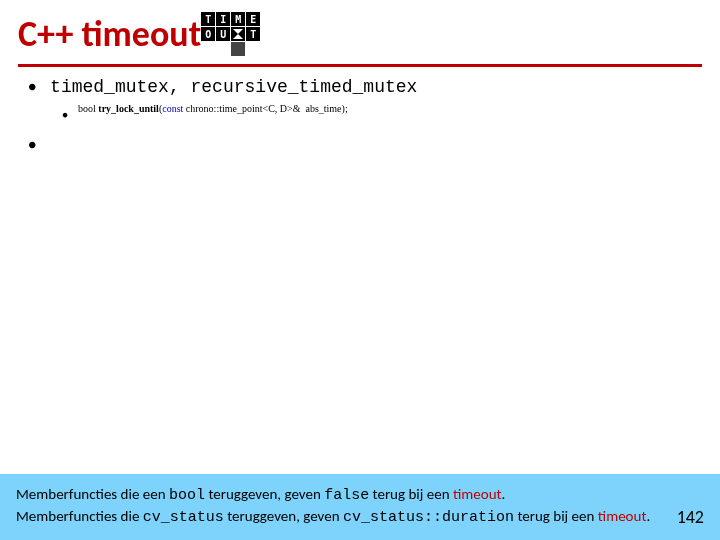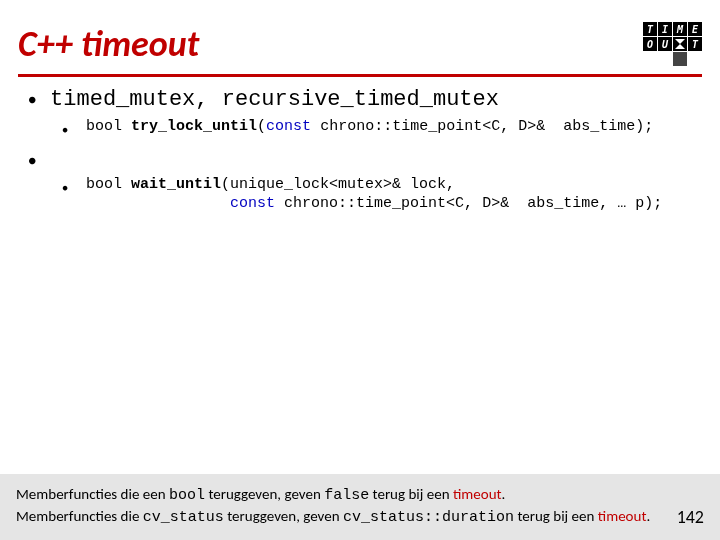--- a/index.html
+++ b/index.html
@@ -5,25 +5,23 @@
   * { margin: 0; padding: 0; box-sizing: border-box; }
   body {
     width: 720px;
     height: 540px;
     background: #fff;
     font-family: Calibri, Arial, sans-serif;
     position: relative;
     overflow: hidden;
   }
   .title-bar {
-    padding: 22px 18px 4px 18px;
+    padding: 12px 18px 4px 18px;
     display: flex;
-    justify-content: space-between;
     align-items: center;
-    font-style: italic;
   }
   .title {
     font-size: 36px;
     font-weight: bold;
     color: #c00000;
     font-family: Calibri, Arial, sans-serif;
   }
   .logo {
     display: grid;
     grid-template-columns: repeat(4, 14px);
@@ -52,21 +50,21 @@
   }
   ul.lvl1 > li::before {
     content: "●";
     color: #000;
     font-size: 14px;
     margin-right: 10px;
     vertical-align: 1px;
   }
   .lvl1-text {
     font-family: Consolas, "Courier New", monospace;
-    font-size: 22px;
+    font-size: 18px;
     color: #000;
   }
   ul.lvl2 {
     list-style: none;
     padding-left: 34px;
     margin-top: 6px;
     margin-bottom: 14px;
   }
   ul.lvl2 > li {
     display: flex;
@@ -75,35 +73,34 @@
   }
   ul.lvl2 > li::before {
     content: "●";
     color: #000;
     font-size: 10px;
     margin-right: 10px;
     margin-top: 5px;
     flex-shrink: 0;
   }
   .sig {
-    font-family: Liberation Mono, monospace;
-    font-size: 15px;
+    font-family: Liberation Serif, serif;
+    font-size: 10px;
     color: #000;
     line-height: 1.25;
     white-space: pre;
-    margin-left: 8px;
   }
   .sig b { font-weight: bold; }
   .kw { color: #0000c0; }
   .footer {
     position: absolute;
     bottom: 0;
     left: 0;
     right: 0;
-    background: #e5e5e5;
+    background: #7dd3fc;
     padding: 10px 16px 12px 16px;
     display: flex;
     align-items: flex-end;
     justify-content: space-between;
   }
   .footer-text {
     font-size: 15px;
     line-height: 1.35;
     color: #000;
     max-width: 640px;
@@ -146,24 +143,20 @@
     <li>
       <span class="lvl1-text">timed_mutex, recursive_timed_mutex</span>
       <ul class="lvl2">
         <li>
             <span class="sig">bool <b>try_lock_until</b>(<span class="kw">const</span> chrono::time_point&lt;C, D&gt;&amp;  abs_time);</span>
           </li>
       </ul>
     </li>
     <li>
       <ul class="lvl2">
-        <li>
-            <span class="sig">bool <b>wait_until</b>(unique_lock&lt;mutex&gt;&amp; lock,
-                <span class="kw">const</span> chrono::time_point&lt;C, D&gt;&amp;  abs_time, … p);</span>
-          </li>
       </ul>
     </li>
   </ul>
 </div>
 
 <div class="footer">
   <div class="footer-text">
     <span>Memberfuncties die een </span><span class="code">bool</span><span> teruggeven, geven </span><span class="code">false</span><span> terug bij een </span><span class="red">timeout</span><span>.</span><br>
     <span>Memberfuncties die </span><span class="code">cv_status</span><span> teruggeven, geven </span><span class="code">cv_status::duration</span><span> terug bij een </span><span class="red">timeout</span><span>.</span>
   </div>

